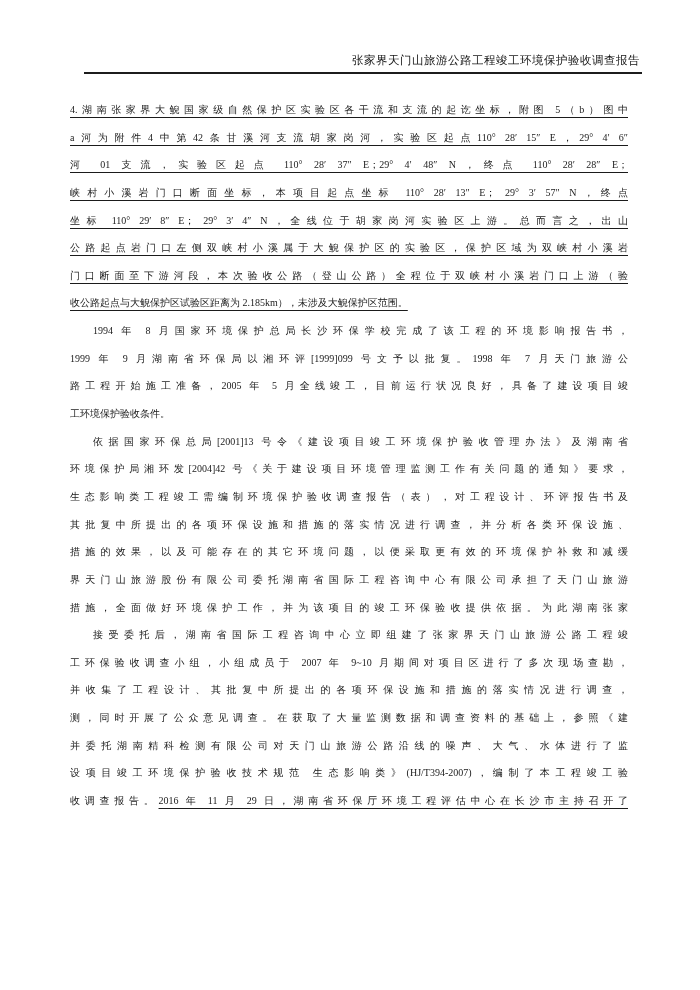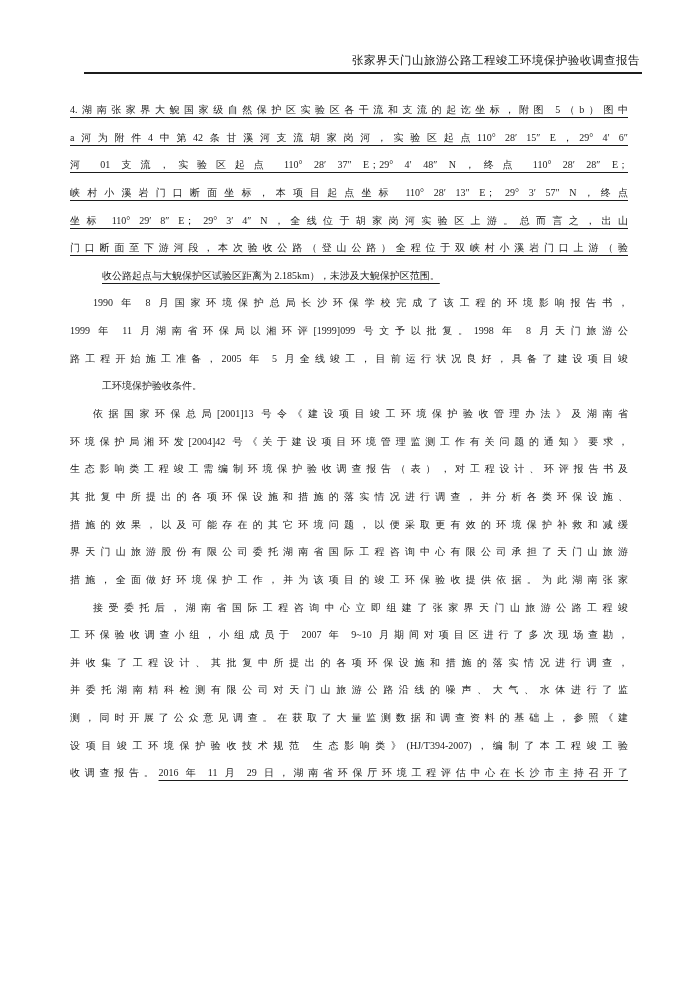--- a/index.html
+++ b/index.html
@@ -35,21 +35,21 @@
   }
   .line {
     height: 27.65px;
     line-height: 27.65px;
     font-size: 10px;
     text-align: justify;
     text-align-last: justify;
     overflow: hidden;
     color: #1b1b1b;
   }
-  .line.end { text-align-last: left; margin-left: 32px; }
+  .line.end { text-align-last: left; }
   .line.indent { text-indent: 23px; }
   .u {
     text-decoration: underline;
     text-underline-offset: 4px;
     text-decoration-thickness: 1px;
   }
   .footer-pagenum {
     position: absolute;
     top: 922px; left: 0;
     width: 100%;
@@ -65,36 +65,37 @@
 <div class="page">
   <div class="header-title">张家界天门山旅游公路工程竣工环境保护验收调查报告</div>
   <div class="header-rule"></div>
 
   <div class="body-text">
       <div class="line"><span class="u">4.湖南张家界大鲵国家级自然保护区实验区各干流和支流的起讫坐标，附图 5（b）图中</span></div>
       <div class="line"><span class="u">a河为附件4中第42条甘溪河支流胡家岗河，实验区起点110° 28′ 15″ E，29° 4′ 6″</span></div>
       <div class="line"><span class="u">河 01 支流，实验区起点 110° 28′ 37″ E；29° 4′ 48″ N，终点 110° 28′ 28″ E；</span></div>
       <div class="line"><span class="u">峡村小溪岩门口断面坐标，本项目起点坐标 110° 28′ 13″ E； 29° 3′ 57″ N，终点</span></div>
       <div class="line"><span class="u">坐标 110° 29′ 8″ E； 29° 3′ 4″ N，全线位于胡家岗河实验区上游。总而言之，出山</span></div>
+      <div class="line"><span class="u">公路起点岩门口左侧双峡村小溪属于大鲵保护区的实验区，保护区域为双峡村小溪岩</span></div>
       <div class="line"><span class="u">门口断面至下游河段，本次验收公路（登山公路）全程位于双峡村小溪岩门口上游（验</span></div>
       <div class="line end"><span class="u">收公路起点与大鲵保护区试验区距离为 2.185km），未涉及大鲵保护区范围。</span></div>
-      <div class="line indent"><span>1990 年 8 月国家环境保护总局长沙环保学校完成了该工程的环境影响报告书，</span></div>
-      <div class="line"><span>1999 年 11 月湖南省环保局以湘环评[1999]099 号文予以批复。1998 年 8 月天门旅游公</span></div>
+      <div class="line indent"><span>1994 年 8 月国家环境保护总局长沙环保学校完成了该工程的环境影响报告书，</span></div>
+      <div class="line"><span>1999 年 9 月湖南省环保局以湘环评[1999]099 号文予以批复。1998 年 7 月天门旅游公</span></div>
       <div class="line"><span>路工程开始施工准备，2005 年 5 月全线竣工，目前运行状况良好，具备了建设项目竣</span></div>
       <div class="line end"><span>工环境保护验收条件。</span></div>
       <div class="line indent"><span>依据国家环保总局[2001]13 号令《建设项目竣工环境保护验收管理办法》及湖南省</span></div>
       <div class="line"><span>环境保护局湘环发[2004]42 号《关于建设项目环境管理监测工作有关问题的通知》要求，</span></div>
       <div class="line"><span>生态影响类工程竣工需编制环境保护验收调查报告（表），对工程设计、环评报告书及</span></div>
       <div class="line"><span>其批复中所提出的各项环保设施和措施的落实情况进行调查，并分析各类环保设施、</span></div>
       <div class="line"><span>措施的效果，以及可能存在的其它环境问题，以便采取更有效的环境保护补救和减缓</span></div>
       <div class="line"><span>界天门山旅游股份有限公司委托湖南省国际工程咨询中心有限公司承担了天门山旅游</span></div>
       <div class="line"><span>措施，全面做好环境保护工作，并为该项目的竣工环保验收提供依据。为此湖南张家</span></div>
       <div class="line indent"><span>接受委托后，湖南省国际工程咨询中心立即组建了张家界天门山旅游公路工程竣</span></div>
       <div class="line"><span>工环保验收调查小组，小组成员于 2007 年 9~10 月期间对项目区进行了多次现场查勘，</span></div>
       <div class="line"><span>并收集了工程设计、其批复中所提出的各项环保设施和措施的落实情况进行调查，</span></div>
+      <div class="line"><span>测，同时开展了公众意见调查。在获取了大量监测数据和调查资料的基础上，参照《建</span></div>
       <div class="line"><span>并委托湖南精科检测有限公司对天门山旅游公路沿线的噪声、大气、水体进行了监</span></div>
-      <div class="line"><span>测，同时开展了公众意见调查。在获取了大量监测数据和调查资料的基础上，参照《建</span></div>
       <div class="line"><span>设项目竣工环境保护验收技术规范 生态影响类》(HJ/T394-2007)，编制了本工程竣工验</span></div>
       <div class="line"><span>收调查报告。</span><span class="u">2016 年 11 月 29 日，湖南省环保厅环境工程评估中心在长沙市主持召开了</span></div>
     </div>
 
   <div class="footer-pagenum">II</div>
 </div>
 
 </body></html>

